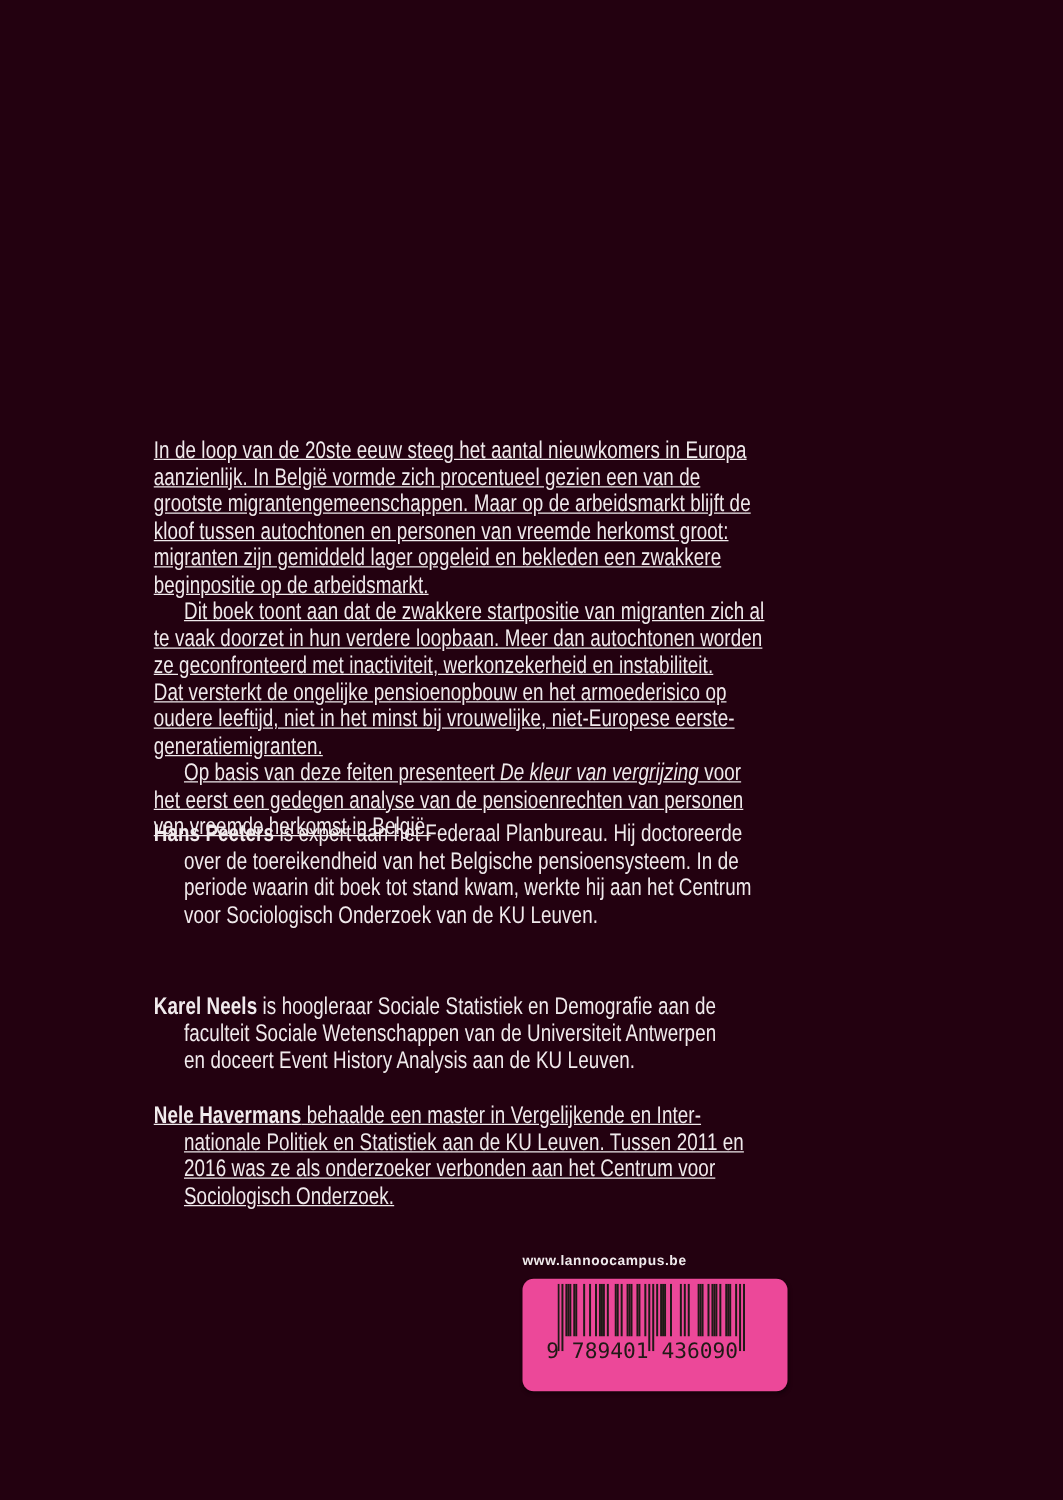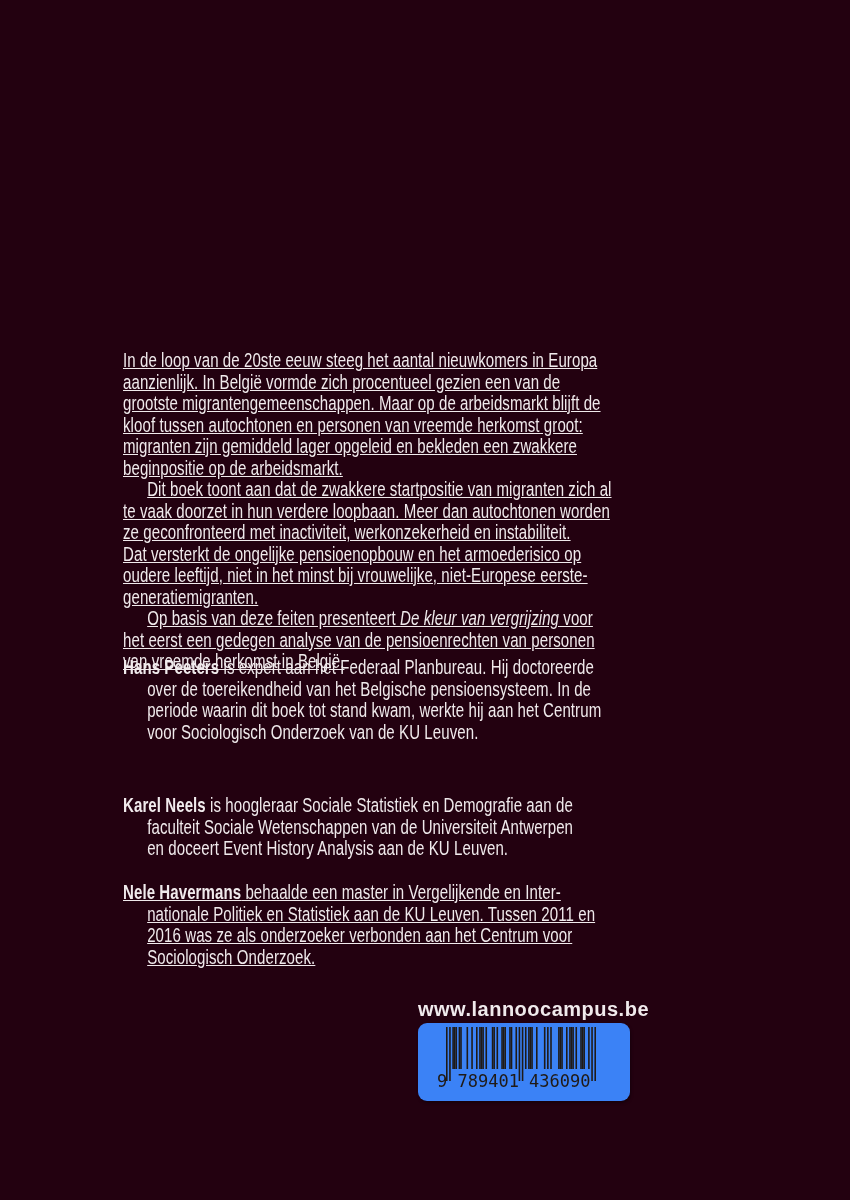--- a/index.html
+++ b/index.html
@@ -30,32 +30,32 @@
   .scale i { font-style: italic; }
   #main-text-block  { top: 350px; text-decoration: underline; }
   #bio-block-1 { top: 657px; }
   #bio-block-2 { top: 795px; }
   #bio-block-3 { top: 882px; text-decoration: underline; }
   
   .website {
     position: absolute;
     left: 418px; top: 1000px;
     width: 212px;
-    text-align: right;
+    text-align: left;
     color: #f0eaec;
-    font-size: 20px;
+    font-size: 11px;
     font-weight: bold;
     letter-spacing: 0.5px;
     line-height: 18px;
   }
   .barcode-label {
     position: absolute;
     left: 418px; top: 1023px;
-    width: 212px; height: 78px;
-    background: #3b82f6;
+    width: 212px; height: 90px;
+    background: #ec4899;
     border-radius: 9px;
     box-shadow: 1px 2px 3px rgba(0,0,0,0.35);
   }
   .barcode-label svg {
     position: absolute;
     left: 28px; top: 4px;
   }
   .barcode-digits {
     position: absolute;
     left: 19px; top: 48px;

